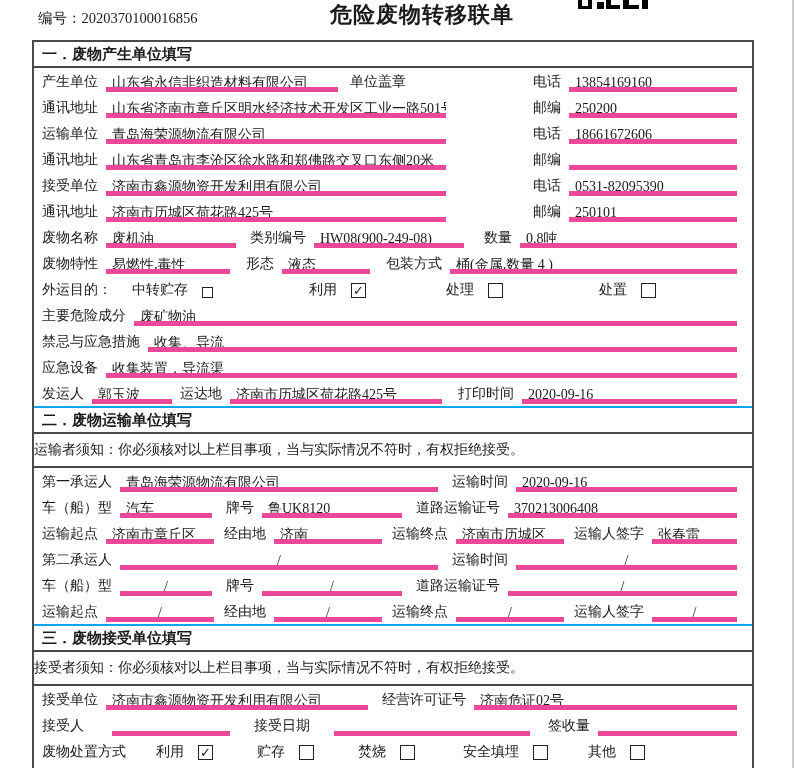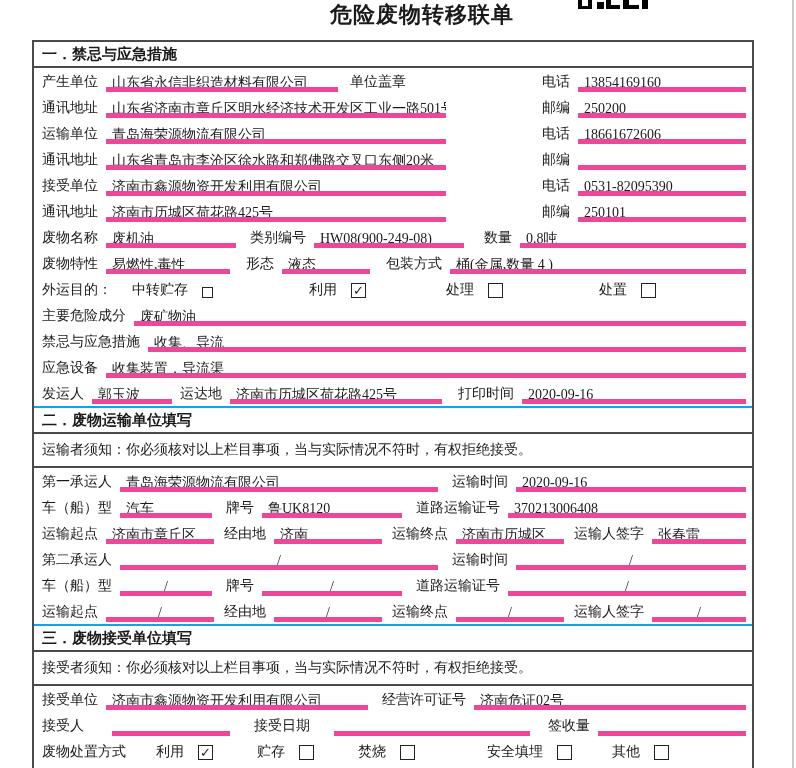--- a/index.html
+++ b/index.html
@@ -8,56 +8,57 @@
   .doc-no{position:absolute;left:38px;top:9px;font-size:14.5px;white-space:nowrap;}
   .title{position:absolute;left:330px;top:0px;margin:0;font-size:22px;font-weight:bold;
          letter-spacing:1px;white-space:nowrap;}
   .qr{position:absolute;left:578px;top:0px;}
   .page-edge{position:absolute;right:2px;top:0;width:2px;height:768px;background:#cccccc;}
   .form{position:absolute;left:32px;top:40px;width:722px;border:2px solid #4a4a4a;
         box-sizing:border-box;background:#fff;}
   .sec-title{font-weight:bold;font-size:15px;height:24px;line-height:24px;padding-left:8px;
              border-bottom:2px solid #4a4a4a;}
   .sec-sep{border-top:2px solid #0ea5e9;}
-  .notice{height:32px;line-height:32px;border-bottom:2px solid #4a4a4a;padding-left:8px;font-size:14px;}
-  .row{display:flex;align-items:flex-end;height:24px;padding:0 6px 2px 8px;font-size:14px;}
+  .notice{height:32px;line-height:32px;border-bottom:2px solid #4a4a4a;font-size:14px;}
+  .row{display:flex;align-items:flex-end;height:24px;padding:0 15px 2px 8px;font-size:14px;}
   .lbl{white-space:nowrap;line-height:20px;margin-right:8px;}
   .v{display:inline-block;line-height:19px;height:19px;border-bottom:5px solid #ec4899;
      padding:0 6px;box-sizing:border-box;white-space:nowrap;overflow:hidden;}
   .fill{flex:1;}
   .rv{width:168px;}
   .push{margin-left:auto;}
   .vc{text-align:center;}
   .cb{display:inline-flex;align-items:center;justify-content:center;width:13px;height:13px;
       border:1.5px solid #222;margin:0 0 2px 6px;flex:0 0 auto;}
   .cb.sm{width:9px;height:9px;border-width:1px;}
   .mk{font-style:normal;font-size:13px;line-height:13px;font-family:"DejaVu Sans",sans-serif;}
   .footer{position:absolute;left:36px;top:747px;font-size:14.5px;white-space:nowrap;}
 </style>
 </head>
 <body>
 
 <div class="page">
 
+  <div class="doc-no"><span>编号：</span><span>2020370100016856</span></div>
 
   <h1 class="title">危险废物转移联单</h1>
 
   <svg class="qr" width="70" height="9" viewBox="0 0 70 9" aria-hidden="true">
     <path fill="#000" d="M0,0 h4 v6 h6 v-6 h4 v9 h-14 z"></path>
     <rect x="19" y="2" width="7" height="7" fill="#000"></rect>
     <rect x="28" y="0" width="5" height="9" fill="#000"></rect>
     <rect x="30" y="5" width="12" height="4" fill="#000"></rect>
     <rect x="45" y="0" width="6" height="9" fill="#000"></rect>
     <rect x="47" y="5" width="14" height="4" fill="#000"></rect>
     <rect x="64" y="0" width="6" height="9" fill="#000"></rect>
   </svg>
 
   <div class="form">
 
-    <div class="sec-title">一．禁忌与应急措施</div>
+    <div class="sec-title">一．废物产生单位填写</div>
 
     <div class="row">
       <span class="lbl">产生单位</span>
       <span class="v" style="width:232px">山东省永信非织造材料有限公司</span>
       <span class="lbl" style="margin-left:12px">单位盖章</span>
       <span class="lbl push">电话</span>
       <span class="v rv">13854169160</span>
     </div>
 
     <div class="row">
@@ -242,21 +243,21 @@
           <i class="mk">✓</i>
         </span>
       <span class="lbl" style="margin-left:44px">贮存</span>
       <span class="cb">
           <i class="mk"></i>
         </span>
       <span class="lbl" style="margin-left:44px">焚烧</span>
       <span class="cb">
           <i class="mk"></i>
         </span>
-      <span class="lbl" style="margin-left:72px">安全填埋</span>
+      <span class="lbl" style="margin-left:48px">安全填埋</span>
       <span class="cb">
           <i class="mk"></i>
         </span>
       <span class="lbl" style="margin-left:40px">其他</span>
       <span class="cb">
           <i class="mk"></i>
         </span>
     </div>
 
     <div class="row">

